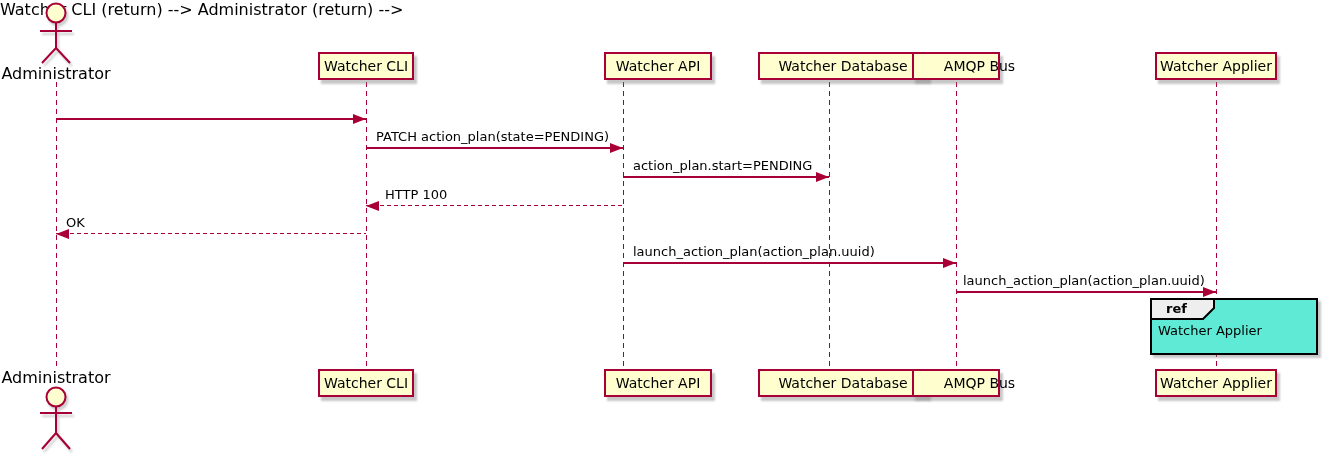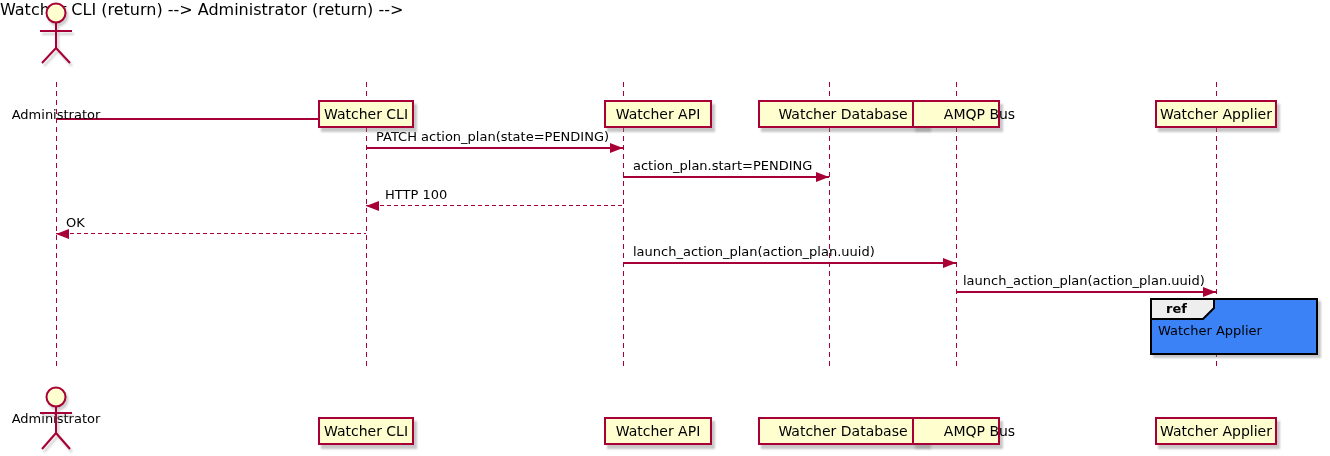--- a/index.html
+++ b/index.html
@@ -12,33 +12,33 @@
     position:absolute; top:82px; height:287px; width:1px;
     background:repeating-linear-gradient(to bottom,#A80036 0 5px, transparent 5px 9px);
     z-index:1;
   }
   
   .pbox {
     position:absolute; height:28px; box-sizing:border-box;
     background:#FEFECE; border:2px solid #A80036;
     box-shadow:3px 4px 2px rgba(130,130,130,0.45);
     display:flex; align-items:center; justify-content:center;
-    font-size:14px; white-space:nowrap; z-index:3;margin-top:48px;
+    font-size:14px; white-space:nowrap; z-index:3;
   }
   .row-top .pbox { top:52px; }
   .row-bottom .pbox { top:369px; }
   .p-cli { left:318px; width:96px; }
   .p-api { left:604px; width:108px; }
   .p-db  { left:758px; width:170px; }
   .p-amqp{ left:912px; width:88px;padding-left:47px; }
   .p-app { left:1155px; width:122px; }
   
   .actor-label {
     position:absolute; left:0; width:112px; text-align:center;
-    font-size:13px; z-index:3; white-space:nowrap;margin-top:43px;
+    font-size:16px; z-index:3; white-space:nowrap;
   }
   .actor-label.top { top:64px; }
   .actor-label.bottom { top:368px; }
   .actor-svg { position:absolute; left:34px; z-index:3;
     filter:drop-shadow(2px 3px 1px rgba(130,130,130,0.4)); }
   .actor-svg.top { top:2px; }
   .actor-svg.bottom { top:385px; }
   
   .msg-label {
     position:absolute; font-size:13px; line-height:14px;
@@ -52,21 +52,21 @@
   }
   .msg-arrow .head {
     position:absolute; top:0.5px; width:0; height:0;
     border-top:5px solid transparent; border-bottom:5px solid transparent;
   }
   .msg-arrow.dir-right .head { right:0; border-left:13px solid #A80036; }
   .msg-arrow.dir-left  .head { left:0;  border-right:13px solid #A80036; }
   
   .ref-box {
     position:absolute; left:1150px; top:298px; width:168px; height:57px;
-    box-sizing:border-box; background:#3b82f6; border:2px solid #000;
+    box-sizing:border-box; background:#5eead4; border:2px solid #000;
     box-shadow:3px 3px 2px rgba(130,130,130,0.45); z-index:4;
   }
   .ref-tag-svg { position:absolute; left:-2px; top:-2px; }
   .ref-tag-text {
     position:absolute; left:14px; top:1px; font-size:13px; font-weight:bold; z-index:5;
   }
   .ref-body {
     position:absolute; left:6px; top:23px; font-size:13px; line-height:15px;
     white-space:nowrap;
   }

